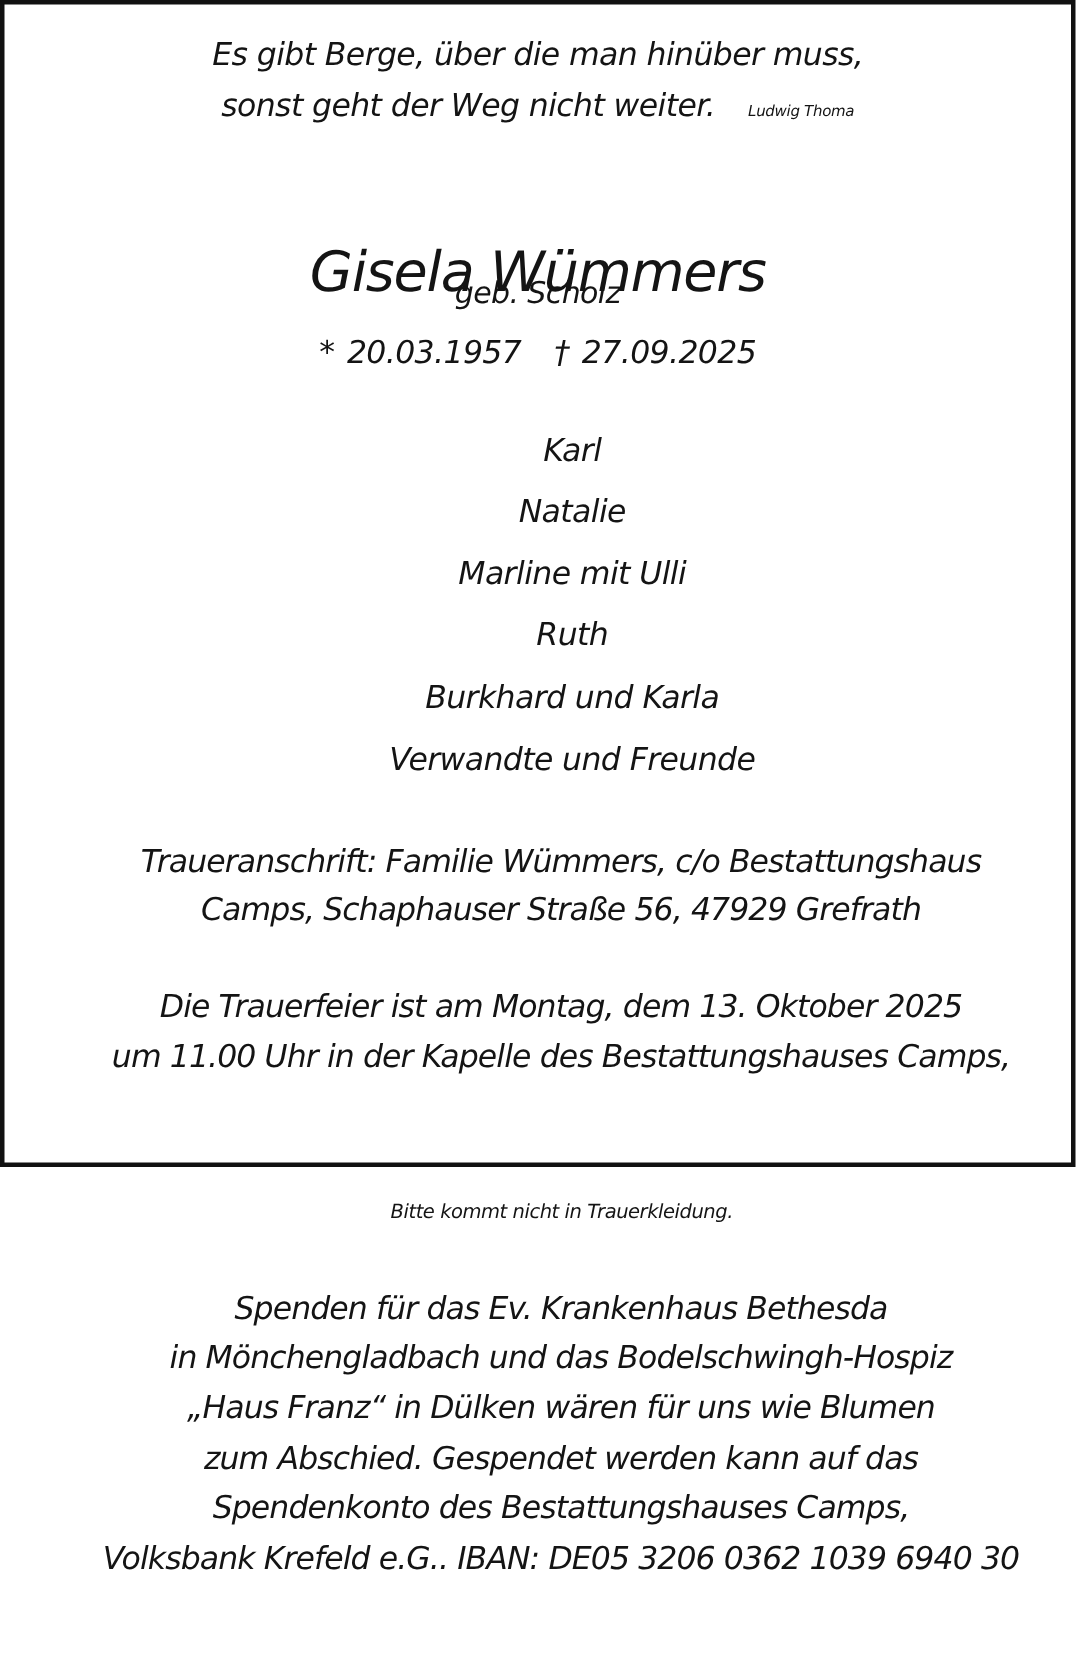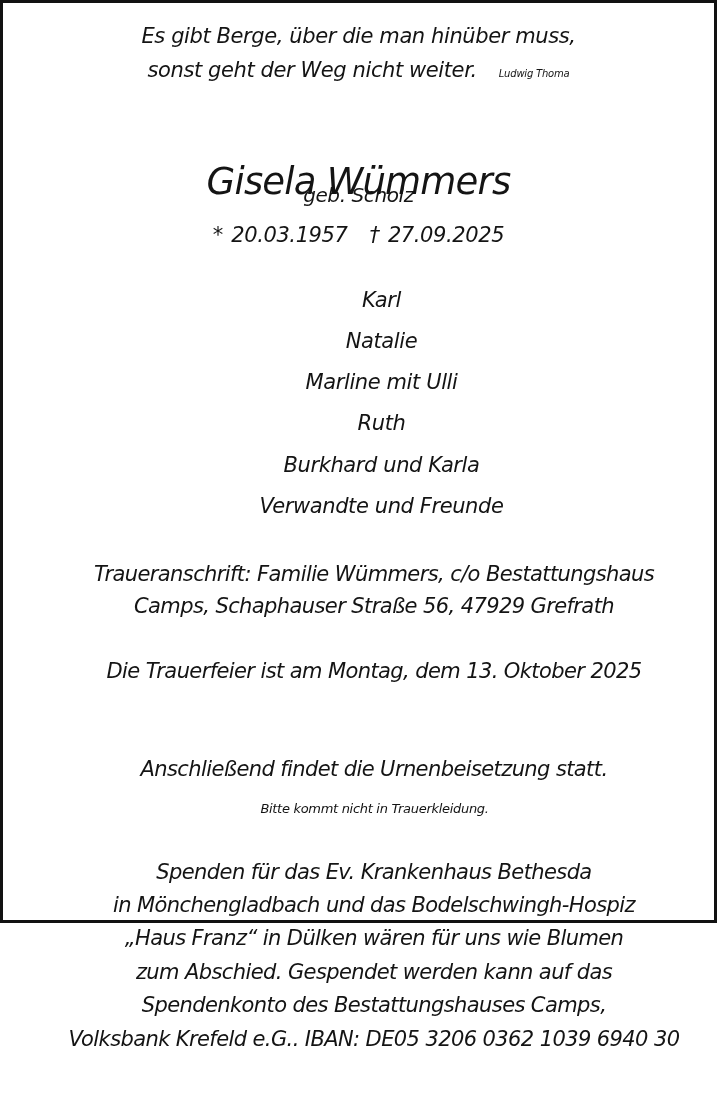--- a/index.html
+++ b/index.html
@@ -1,19 +1,19 @@
 <!DOCTYPE html>
 <html><head>
   <meta charset="utf-8">
   <style>
     html, body { margin: 0; padding: 0; background: #ffffff; }
     body { width: 717px; height: 1103px; overflow: hidden; }
     .frame {
       position: absolute; left: 0; top: 0;
-      width: 717px; height: 923px;
+      width: 717px; height: 778px;
       box-sizing: border-box;
       border: 3px solid #111111;
       background: #ffffff;
       color: #141414;
       font-family: "DejaVu Sans", sans-serif;
       font-style: italic;
       text-align: center;
     }
     .line { position: absolute; left: 0; right: 0; white-space: nowrap; letter-spacing: -0.4px; }
     .quote { font-size: 21px; }
@@ -46,21 +46,21 @@
   <div class="line family" style="top:326px;">Natalie</div>
   <div class="line family" style="top:367px;">Marline mit Ulli</div>
   <div class="line family" style="top:408px;">Ruth</div>
   <div class="line family" style="top:450px;">Burkhard und Karla</div>
   <div class="line family" style="top:491px;">Verwandte und Freunde</div>
 
   <div class="line body" style="top:559px;">Traueranschrift: Familie Wümmers, c/o Bestattungshaus</div>
   <div class="line body" style="top:591px;">Camps, Schaphauser Straße 56, 47929 Grefrath</div>
 
   <div class="line body" style="top:656px;">Die Trauerfeier ist am Montag, dem 13. Oktober 2025</div>
-  <div class="line body" style="top:754px;">Anschließend findet die Urnenbeisetzung statt.</div>
+  <div class="line body" style="top:689px;">um 11.00 Uhr in der Kapelle des Bestattungshauses Camps,</div>
   <div class="line note" style="top:798px;">Bitte kommt nicht in Trauerkleidung.</div>
 
   <div class="line body" style="top:857px;">Spenden für das Ev. Krankenhaus Bethesda</div>
   <div class="line body" style="top:890px;">in Mönchengladbach und das Bodelschwingh-Hospiz</div>
   <div class="line body" style="top:923px;">„Haus Franz“ in Dülken wären für uns wie Blumen</div>
   <div class="line body" style="top:957px;">zum Abschied. Gespendet werden kann auf das</div>
   <div class="line body" style="top:990px;">Spendenkonto des Bestattungshauses Camps,</div>
   <div class="line body" style="top:1024px;">Volksbank Krefeld e.G.. IBAN: DE05 3206 0362 1039 6940 30</div>
 
 </div>

